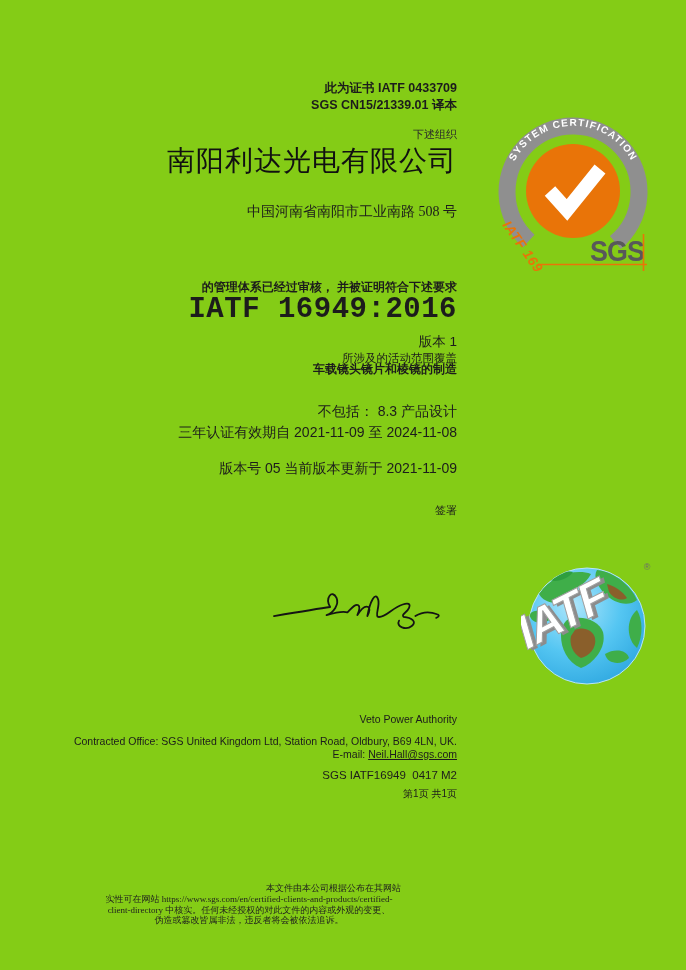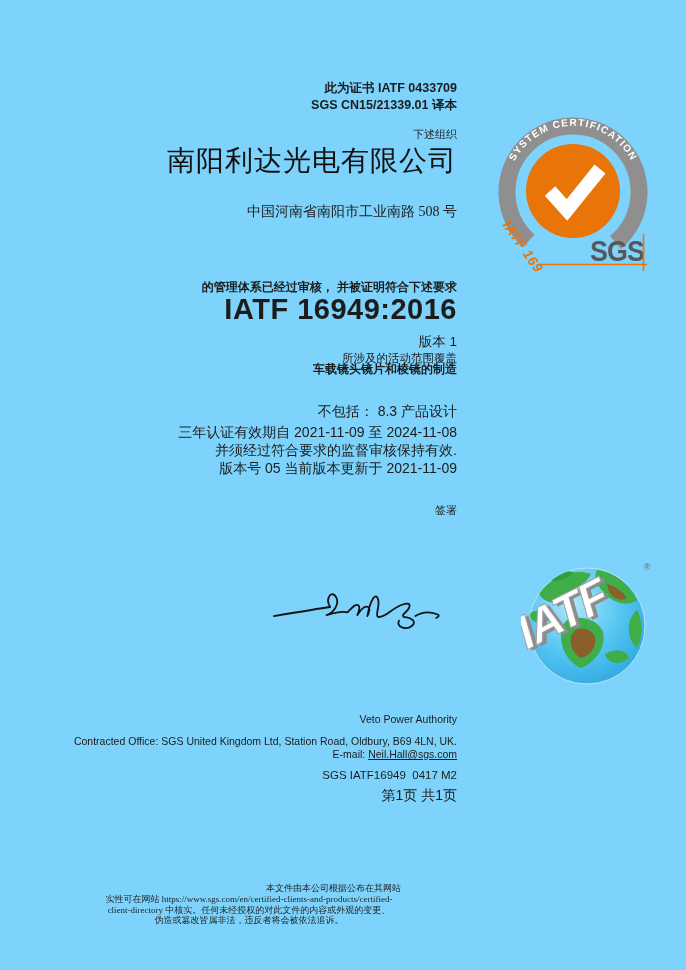--- a/index.html
+++ b/index.html
@@ -1,43 +1,43 @@
 <!DOCTYPE html>
 <html><head>
 <meta charset="utf-8">
 <style>
   html,body{margin:0;padding:0;background:#ffffff;}
   .page{
-    position:relative;width:686px;height:970px;background:#7dd3fc;overflow:hidden;
+    position:relative;width:686px;height:970px;background:#84cc16;overflow:hidden;
     font-family:"Liberation Sans","DejaVu Sans",sans-serif;color:#1c1c1c;
   }
   .abs{position:absolute;white-space:nowrap;}
   .ra{right:229px;text-align:right;}
   .serif{font-family:"Liberation Serif","DejaVu Serif",serif;}
   .cert-line{top:80px;font-size:12.5px;font-weight:600;}
   .cert-line2{top:97px;font-size:12.5px;font-weight:600;}
   .org-intro{top:127px;font-size:11px;color:#2a2a2a;}
   .company{top:142px;font-size:28px;letter-spacing:1px;color:#111;}
   .address{top:203px;font-size:14px;}
   .audit{top:279px;font-size:12px;font-weight:600;}
-  .standard{top:293px;font-size:29px;font-weight:bold;letter-spacing:0.5px;}
+  .standard{top:293px;font-size:29px;font-weight:bold;letter-spacing:0.5px;font-family:Liberation Mono, monospace;}
   .version{top:333px;font-size:13.5px;}
   .scope-intro{top:351px;font-size:11.5px;}
   .scope{top:361px;font-size:12px;font-weight:bold;}
   .exclusion{top:403px;font-size:14px;}
   .validity1{top:424px;font-size:14px;}
   .validity2{top:442px;font-size:14px;}
   .validity3{top:460px;font-size:14px;margin-left:8px;}
   .signed{top:503px;font-size:11px;}
   .authority{top:713px;font-size:10.5px;}
   .office{top:735px;font-size:10.5px;}
   .emailline{top:748px;font-size:10.5px;}
   .emaillink{text-decoration:underline;color:#1c1c1c;cursor:pointer;}
   .doccode{top:769px;font-size:11.5px;font-weight:400;white-space:pre;padding-left:8px;}
-  .pagenum{top:787px;font-size:14px;}
+  .pagenum{top:787px;font-size:10px;}
   .sig{left:264px;top:578px;width:194px;height:58px;}
   .sgsmark{left:486px;top:113px;width:172px;height:158px;}
   .globe{left:521px;top:558px;width:134px;height:132px;}
   .terms{
     left:97px;top:883px;width:304px;white-space:normal;
     font-size:9px;line-height:10.8px;color:#1f1f1f;
     font-family:"Liberation Serif","DejaVu Serif",serif;
   }
   .terms div{text-align:center;}
   .terms div:first-child{text-align:right;}
@@ -69,21 +69,20 @@
     <line x1="157.5" y1="121" x2="157.5" y2="158" stroke="#E97408" stroke-width="1.6"></line>
   </svg>
 
   <div class="abs ra audit">的管理体系已经过审核， 并被证明符合下述要求</div>
   <div class="abs ra standard">IATF 16949:2016</div>
   <div class="abs ra version">版本 1</div>
   <div class="abs ra scope-intro">所涉及的活动范围覆盖</div>
   <div class="abs ra scope">车载镜头镜片和棱镜的制造</div>
   <div class="abs ra exclusion">不包括： 8.3 产品设计</div>
   <div class="abs ra validity1">三年认证有效期自 2021-11-09 至 2024-11-08</div>
-  <div class="abs ra validity2">并须经过符合要求的监督审核保持有效.</div>
   <div class="abs ra validity3">版本号 05 当前版本更新于 2021-11-09</div>
   <div class="abs ra signed">签署</div>
 
   <svg class="abs sig" viewBox="0 0 200 64">
     <g fill="none" stroke="#141414" stroke-width="2" stroke-linecap="round" stroke-linejoin="round">
       <path d="M4 42 C28 38 52 34 66 32 C60 22 68 12 73 22 C76 29 70 38 62 41 C72 38 80 36 85 38 C90 33 94 28 97 30 C100 32 97 38 96 41 C99 36 104 30 108 32 C111 34 108 40 107 42 C110 26 116 14 119 24 C121 31 115 42 119 43 C126 44 132 36 140 32 C148 28 156 26 153 33 C151 38 144 40 147 43 C156 44 162 48 156 53 C150 58 138 54 142 47"></path>
       <path d="M160 42 C168 37 176 37 184 40 C187 41 186 43 183 44"></path>
     </g>
   </svg>
 

